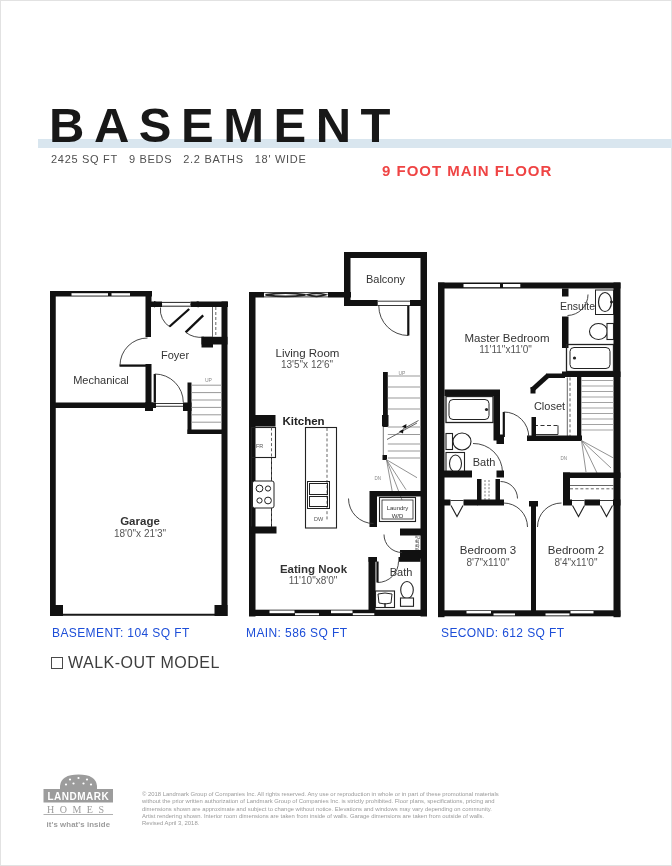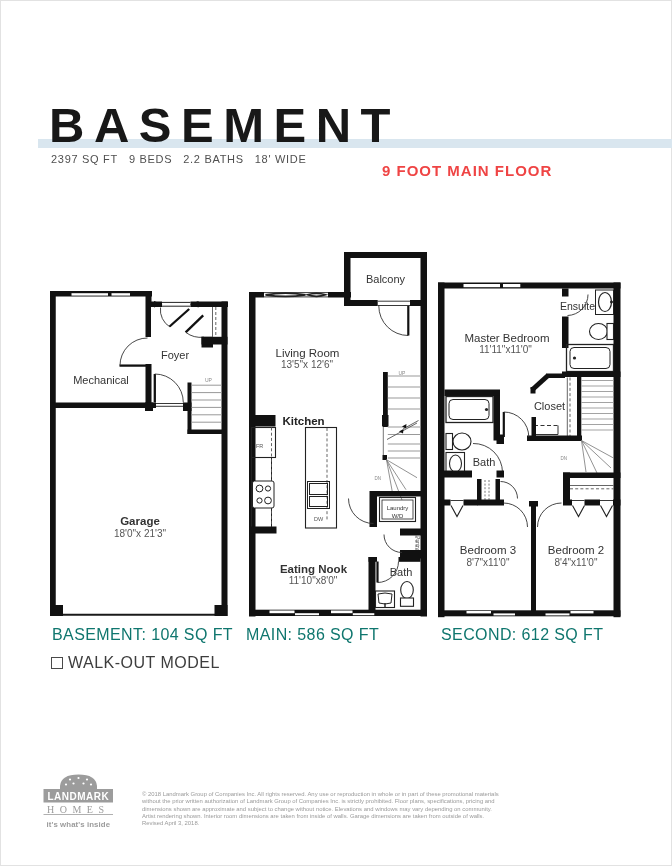--- a/index.html
+++ b/index.html
@@ -6,40 +6,40 @@
   body{width:672px;height:866px;background:#fff;position:relative;overflow:hidden;
        font-family:"Liberation Sans", sans-serif;}
   .edge{position:absolute;left:0;top:0;width:670px;height:864px;border:1px solid #e2e2e2;}
   #title{position:absolute;left:49px;top:96.5px;font-size:49px;font-weight:bold;
          letter-spacing:9.5px;color:#181818;z-index:3;}
   #band{position:absolute;left:38px;top:138.5px;width:634px;height:9px;background:#d9e6ef;z-index:1;}
   #sub{position:absolute;left:382px;top:131px;font-size:15px;font-weight:bold;
        letter-spacing:1px;color:#ef4444;z-index:3;margin-top:31px;}
   #specs{position:absolute;left:51px;top:153px;font-size:11px;letter-spacing:0.7px;color:#4f4f4f;z-index:3;}
   #specs span{margin-right:11px;}
-  .cap{position:absolute;font-size:16px;letter-spacing:0.4px;color:#0f766e;}
+  .cap{position:absolute;font-size:12px;letter-spacing:0.4px;color:#1d4ed8;}
   #walkout{position:absolute;left:51px;top:653.5px;font-size:16px;letter-spacing:0.5px;color:#3d3d3d;}
   #walkout .box{display:inline-block;width:10px;height:10px;border:1.3px solid #4a4a4a;
                 margin-right:5px;vertical-align:-1px;}
   #copy{position:absolute;left:142px;top:791px;width:440px;font-size:5.9px;line-height:7.3px;
         color:#9a9a9a;white-space:nowrap;}
   svg{position:absolute;left:0;top:0;}
 </style>
 </head>
 <body>
 
 <div class="edge"></div>
 
 <div id="title">BASEMENT</div>
 
 <div id="band"></div>
 
 <div id="sub">9 FOOT MAIN FLOOR</div>
 
-<div id="specs"><span>2397 SQ FT</span><span>9 BEDS</span><span>2.2 BATHS</span><span>18' WIDE</span></div>
+<div id="specs"><span>2425 SQ FT</span><span>9 BEDS</span><span>2.2 BATHS</span><span>18' WIDE</span></div>
 
 <div class="cap" style="left:52px;top:625.5px;">BASEMENT: 104 SQ FT</div>
 
 <div class="cap" style="left:246px;top:625.5px;">MAIN: 586 SQ FT</div>
 
 <div class="cap" style="left:441px;top:625.5px;">SECOND: 612 SQ FT</div>
 
 <div id="walkout"><span class="box"></span>WALK-OUT MODEL</div>
 
 <div id="copy">© 2018 Landmark Group of Companies Inc. All rights reserved. Any use or reproduction in whole or in part of these promotional materials<br>

